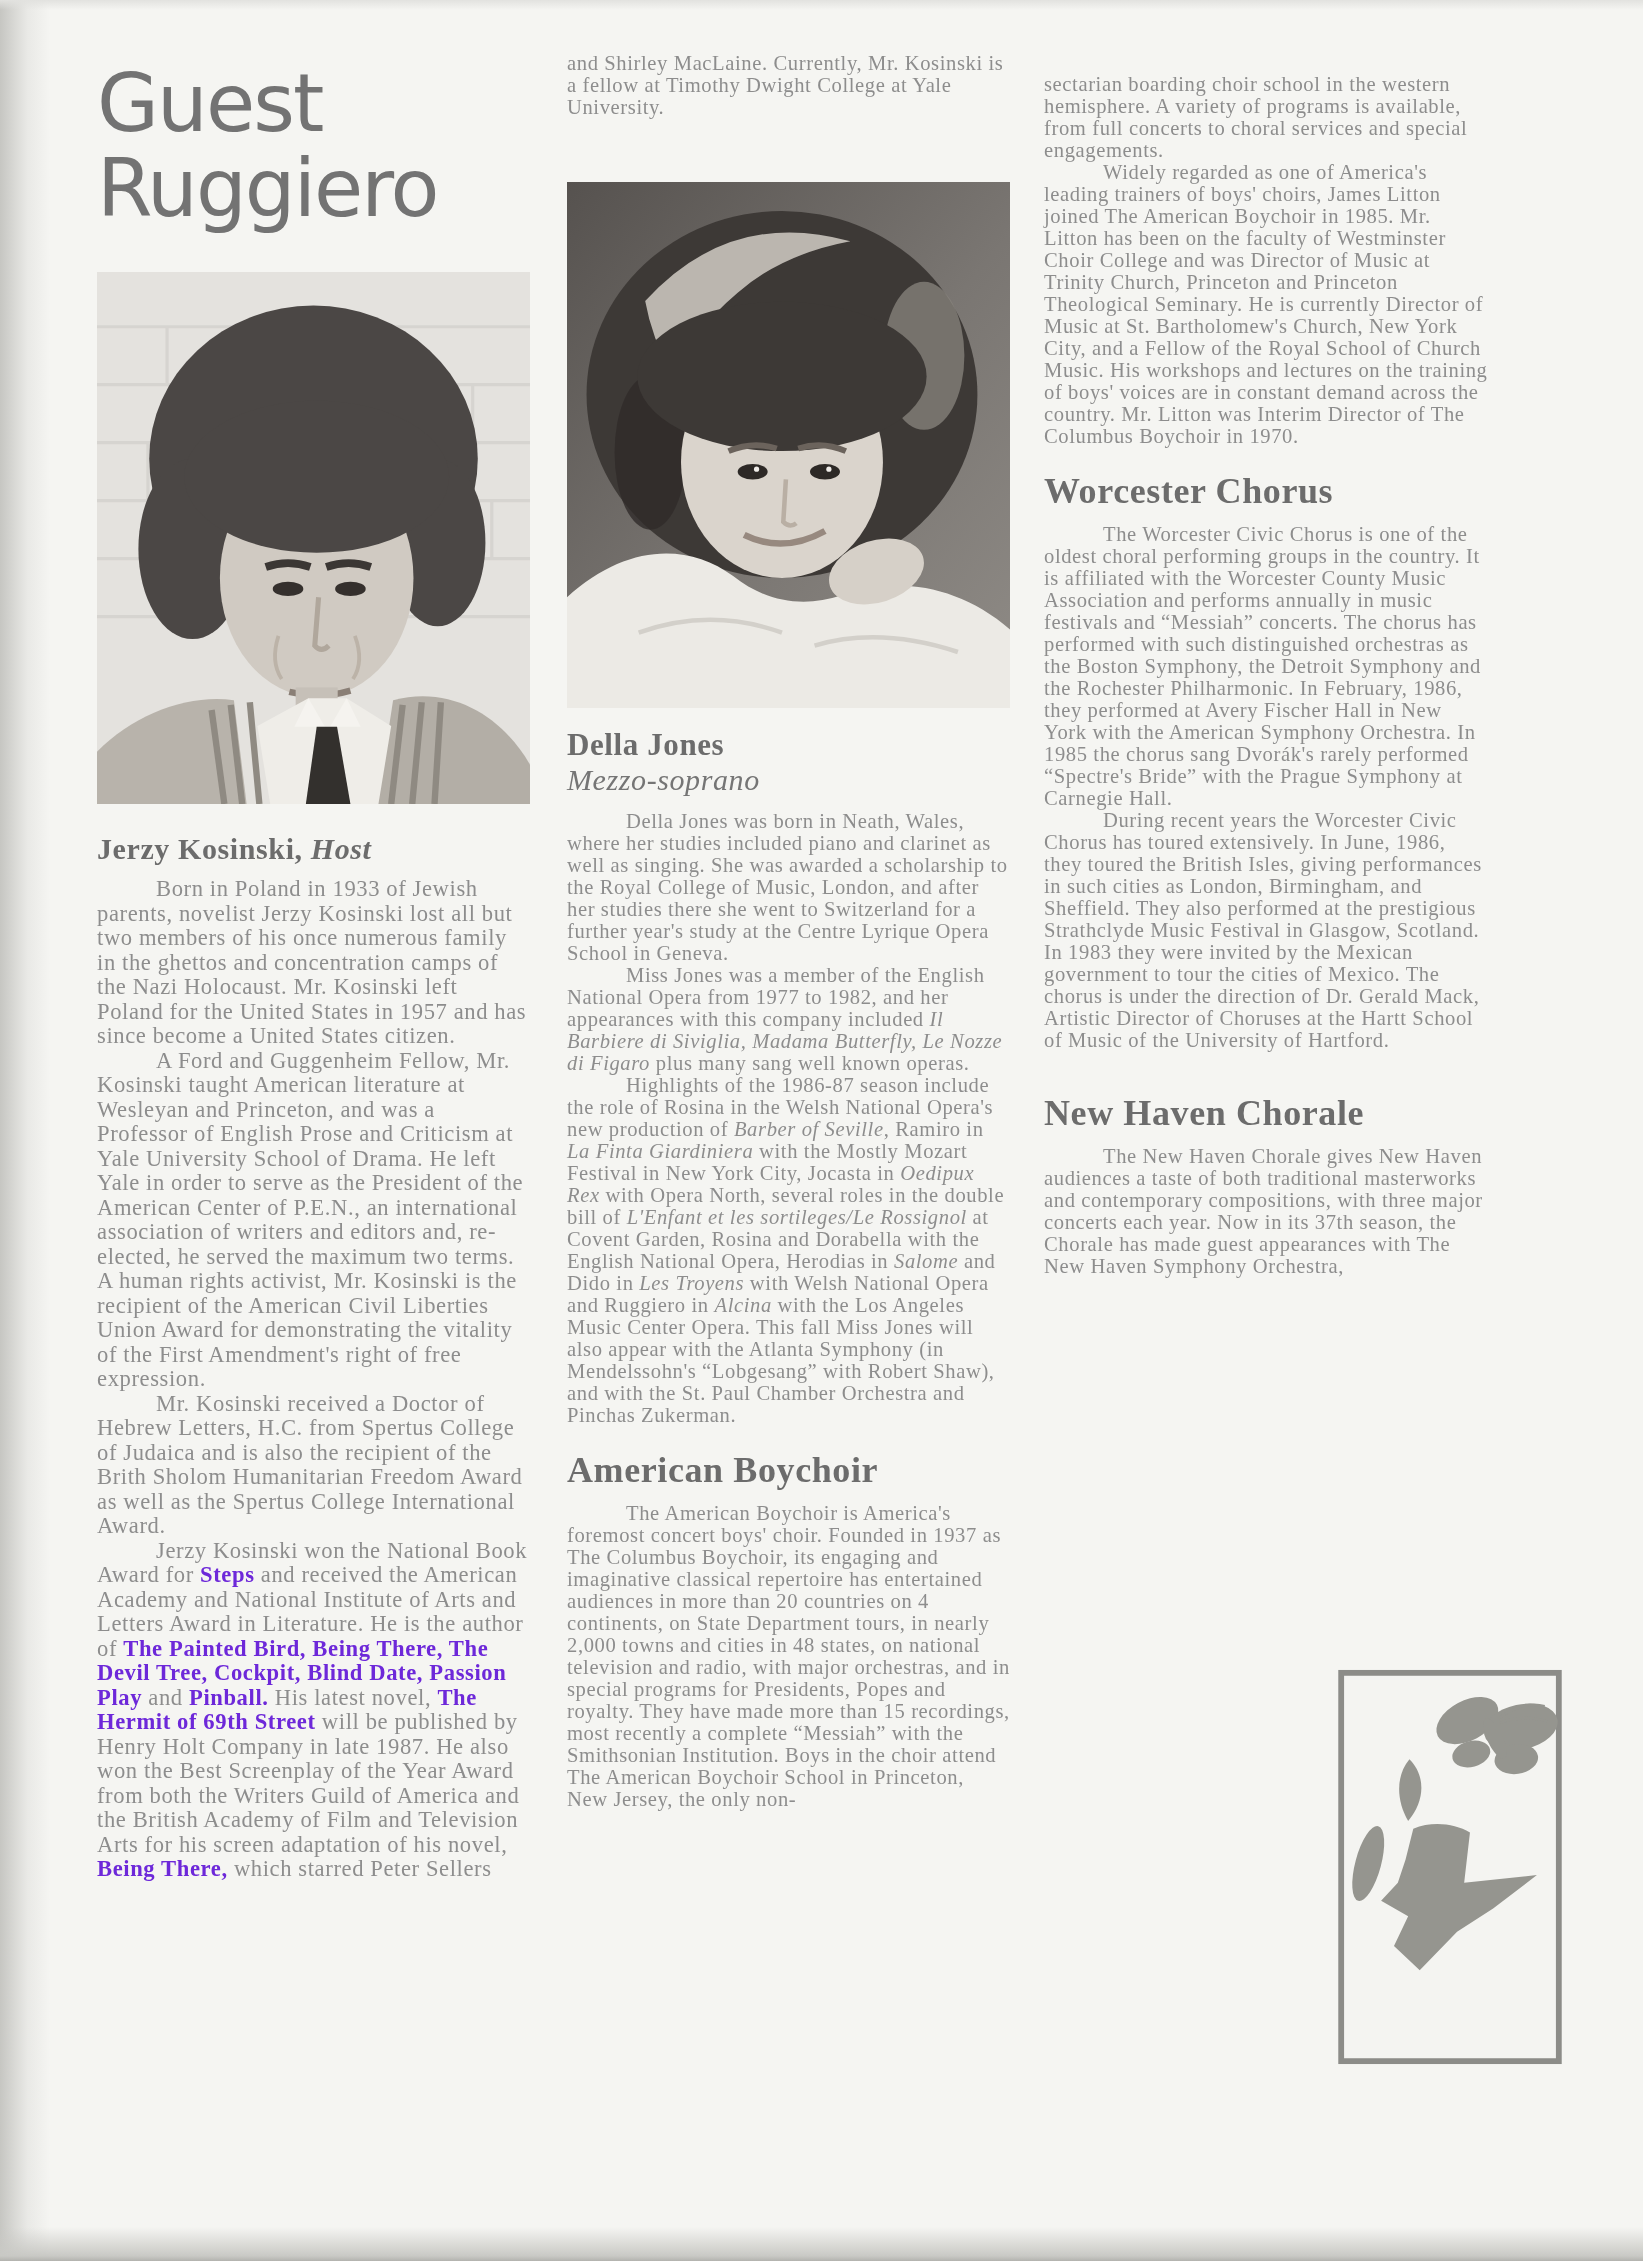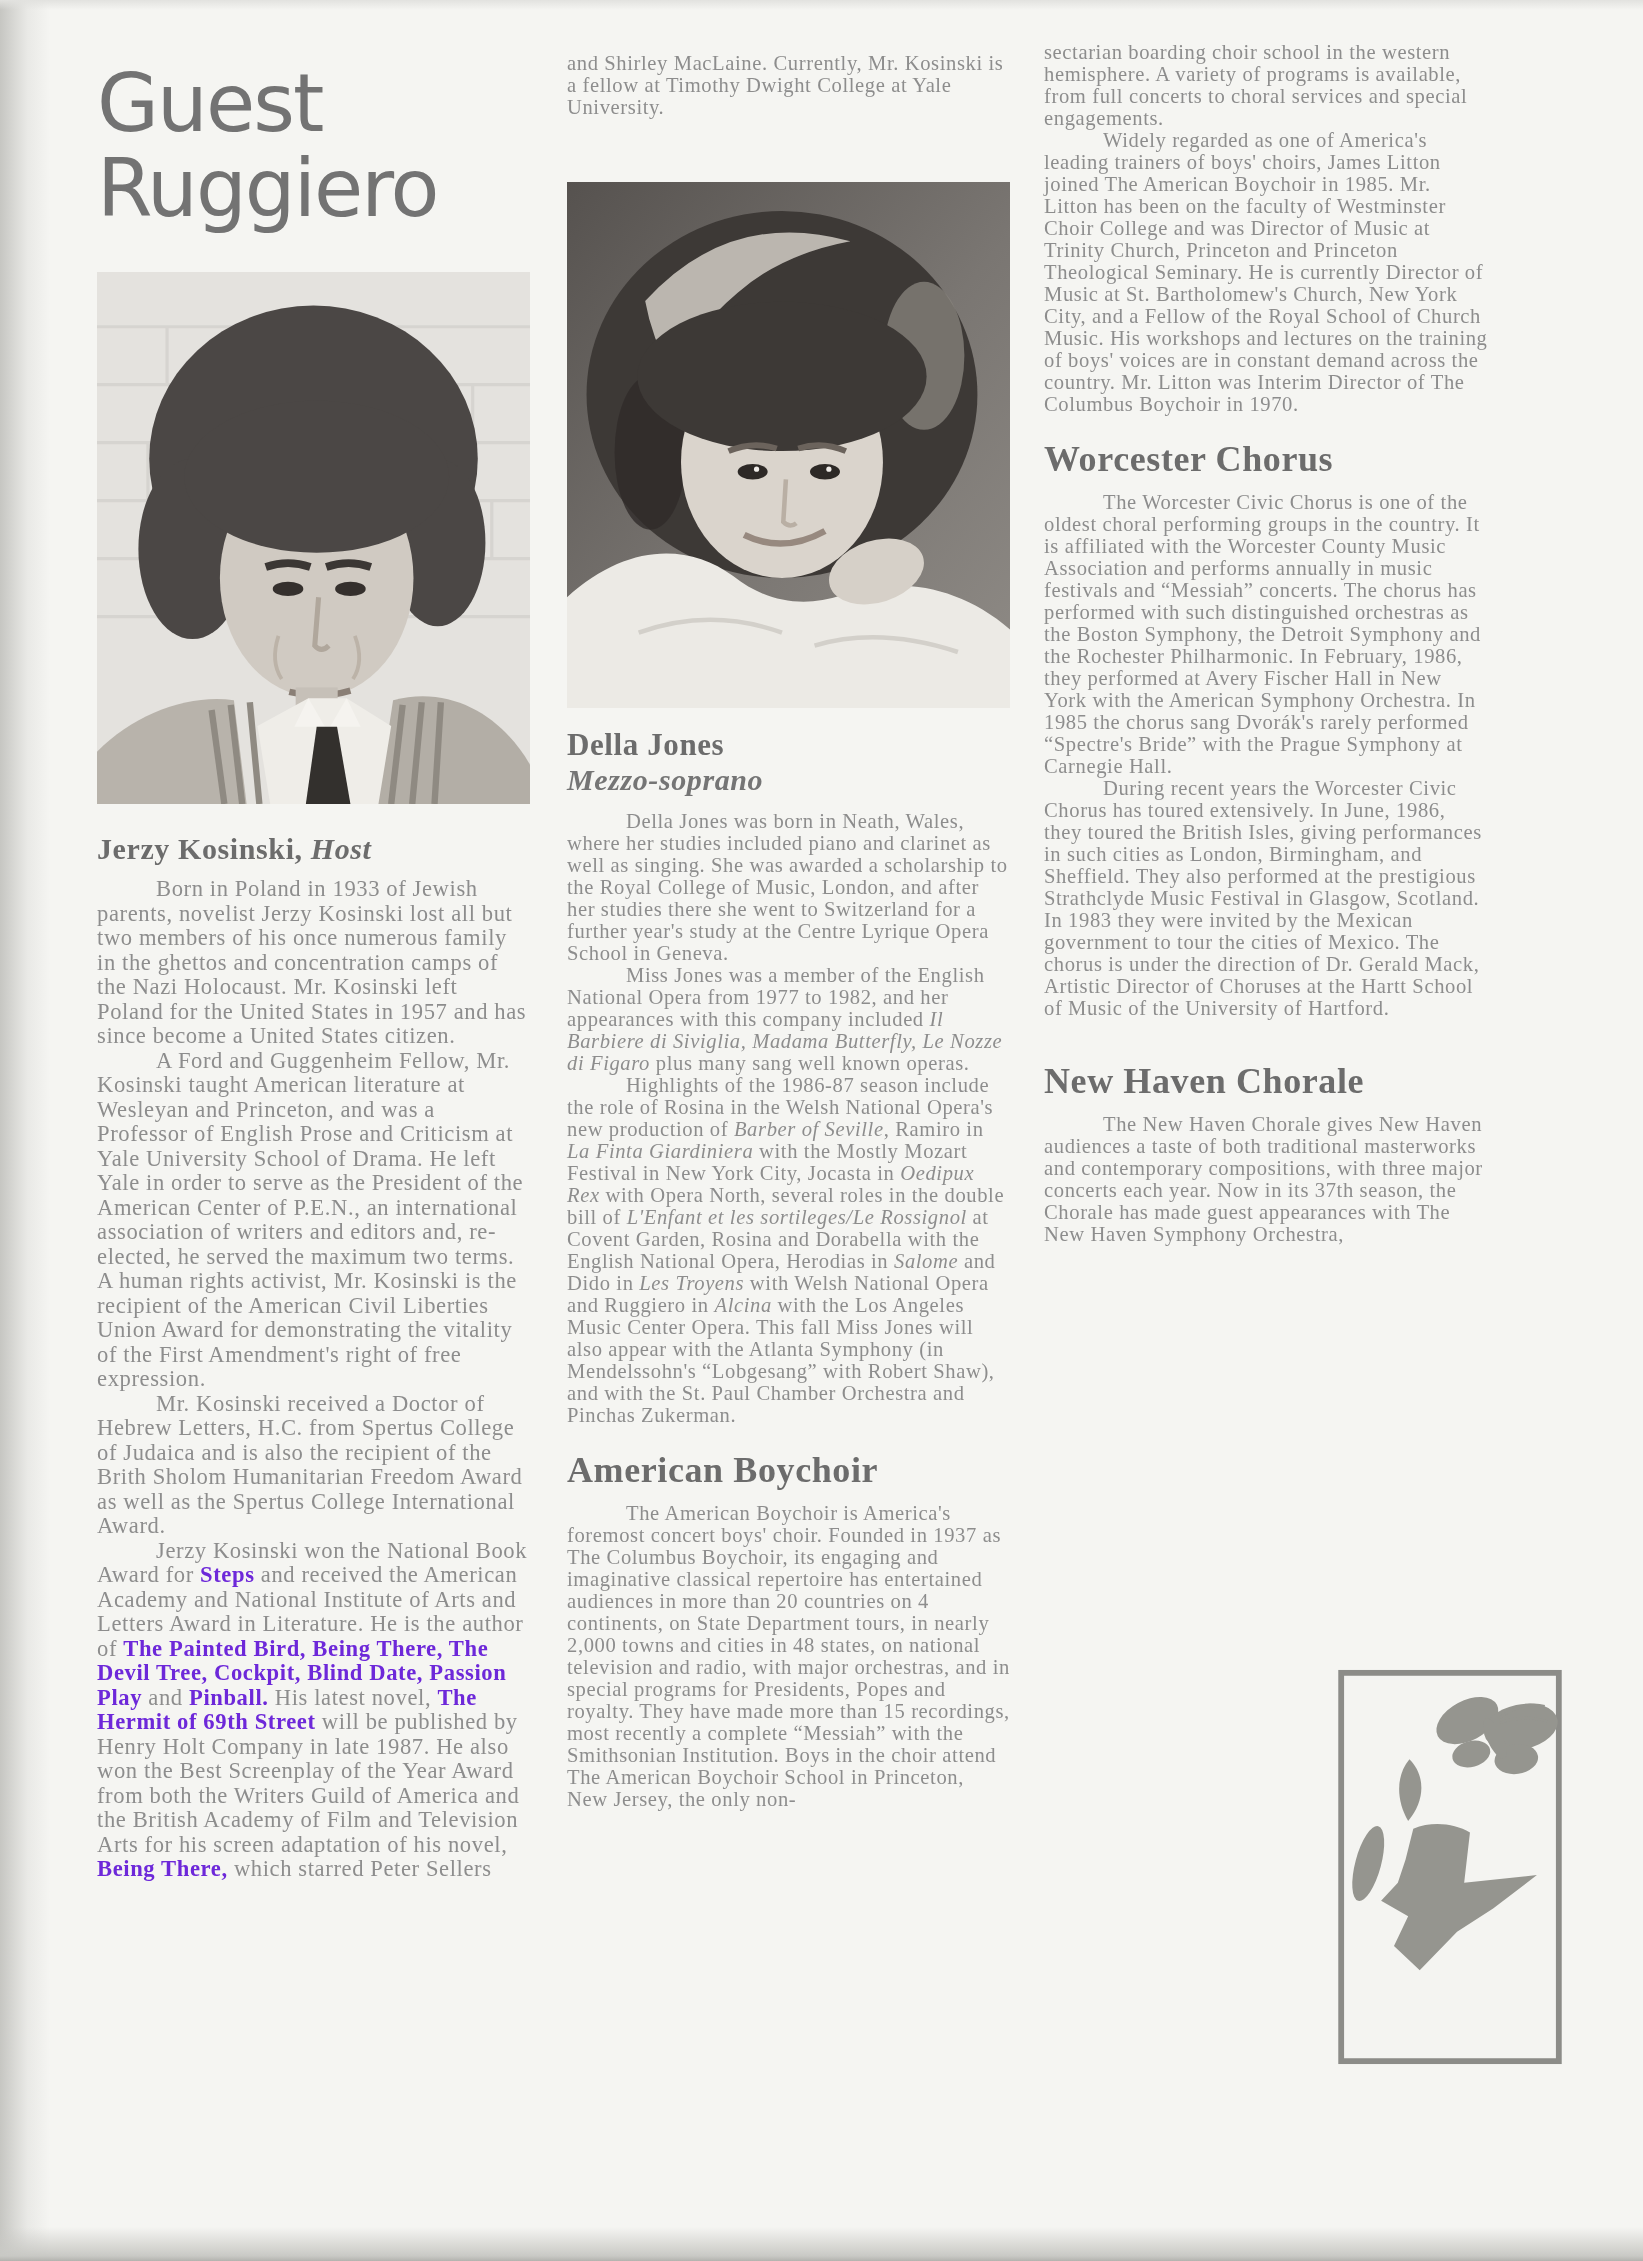--- a/index.html
+++ b/index.html
@@ -14,41 +14,41 @@
   }
   .edge-top{position:absolute;left:0;top:0;width:100%;height:10.3px;
     background:linear-gradient(180deg,#e2e2df,rgba(245,245,242,0));}
   .edge-left{position:absolute;left:0;top:0;width:50px;height:100%;
     background:linear-gradient(90deg,#c6c6c2,#e9e9e6 55%,rgba(245,245,242,0));}
   .edge-bottom{position:absolute;left:0;bottom:0;width:100%;height:34px;
     background:linear-gradient(180deg,rgba(245,245,242,0),#c9c9c5 85%,#b2b2ae);}
   .col{position:absolute;}
   .col1{left:97px;top:61px;width:433px;}
   .col2{left:567px;top:52px;width:443px;}
-  .col3{left:1044px;top:41px;width:445px;}
+  .col3{left:1044px;top:73px;width:445px;}
 
   .page-title{
     font-family:"DejaVu Sans", sans-serif;
     font-weight:400;
     font-size:80px;
     line-height:85px;
     letter-spacing:-1.9px;
     color:#737373;
     margin:0;
   }
   .photo{width:100%;overflow:hidden;background:#ddd;}
   .photo svg{display:block;width:100%;height:100%;}
   .photo-kosinski{height:532px;margin-top:41px;}
   .photo-della{height:526px;margin-top:64px;}
 
   h2{margin:0;color:#6c6c6c;font-weight:700;}
   .h-kosinski{margin-top:27px;margin-bottom:10.3px;font-size:30px;line-height:36px;letter-spacing:0.6px;}
   .h-kosinski .role{font-style:italic;font-weight:700;margin-top:29px;}
   .h-della{margin-top:19.3px;font-size:31px;line-height:36px;letter-spacing:0.6px;}
-  .sub-della{font-style:italic;font-size:30px;line-height:34px;color:#757575;letter-spacing:0.6px;font-weight:bold;}
+  .sub-della{font-style:italic;font-size:30px;line-height:34px;color:#757575;letter-spacing:0.6px;}
   .h-sect{font-size:36px;line-height:37px;letter-spacing:0.6px;}
   .mt-sect{margin-top:26px;}
   .mt-nh{margin-top:44px;}
 
   .paras{color:#8d8d8d;}
   .col1 .paras{font-size:22.6px;line-height:24.5px;letter-spacing:0.6px;}
   .col2 .paras,.col3 .paras{font-size:20.6px;line-height:22px;letter-spacing:0.6px;}
   .paras.body{margin-top:13px;}
   .paras p{margin:0;}
   .paras p.ind{text-indent:59px;}

